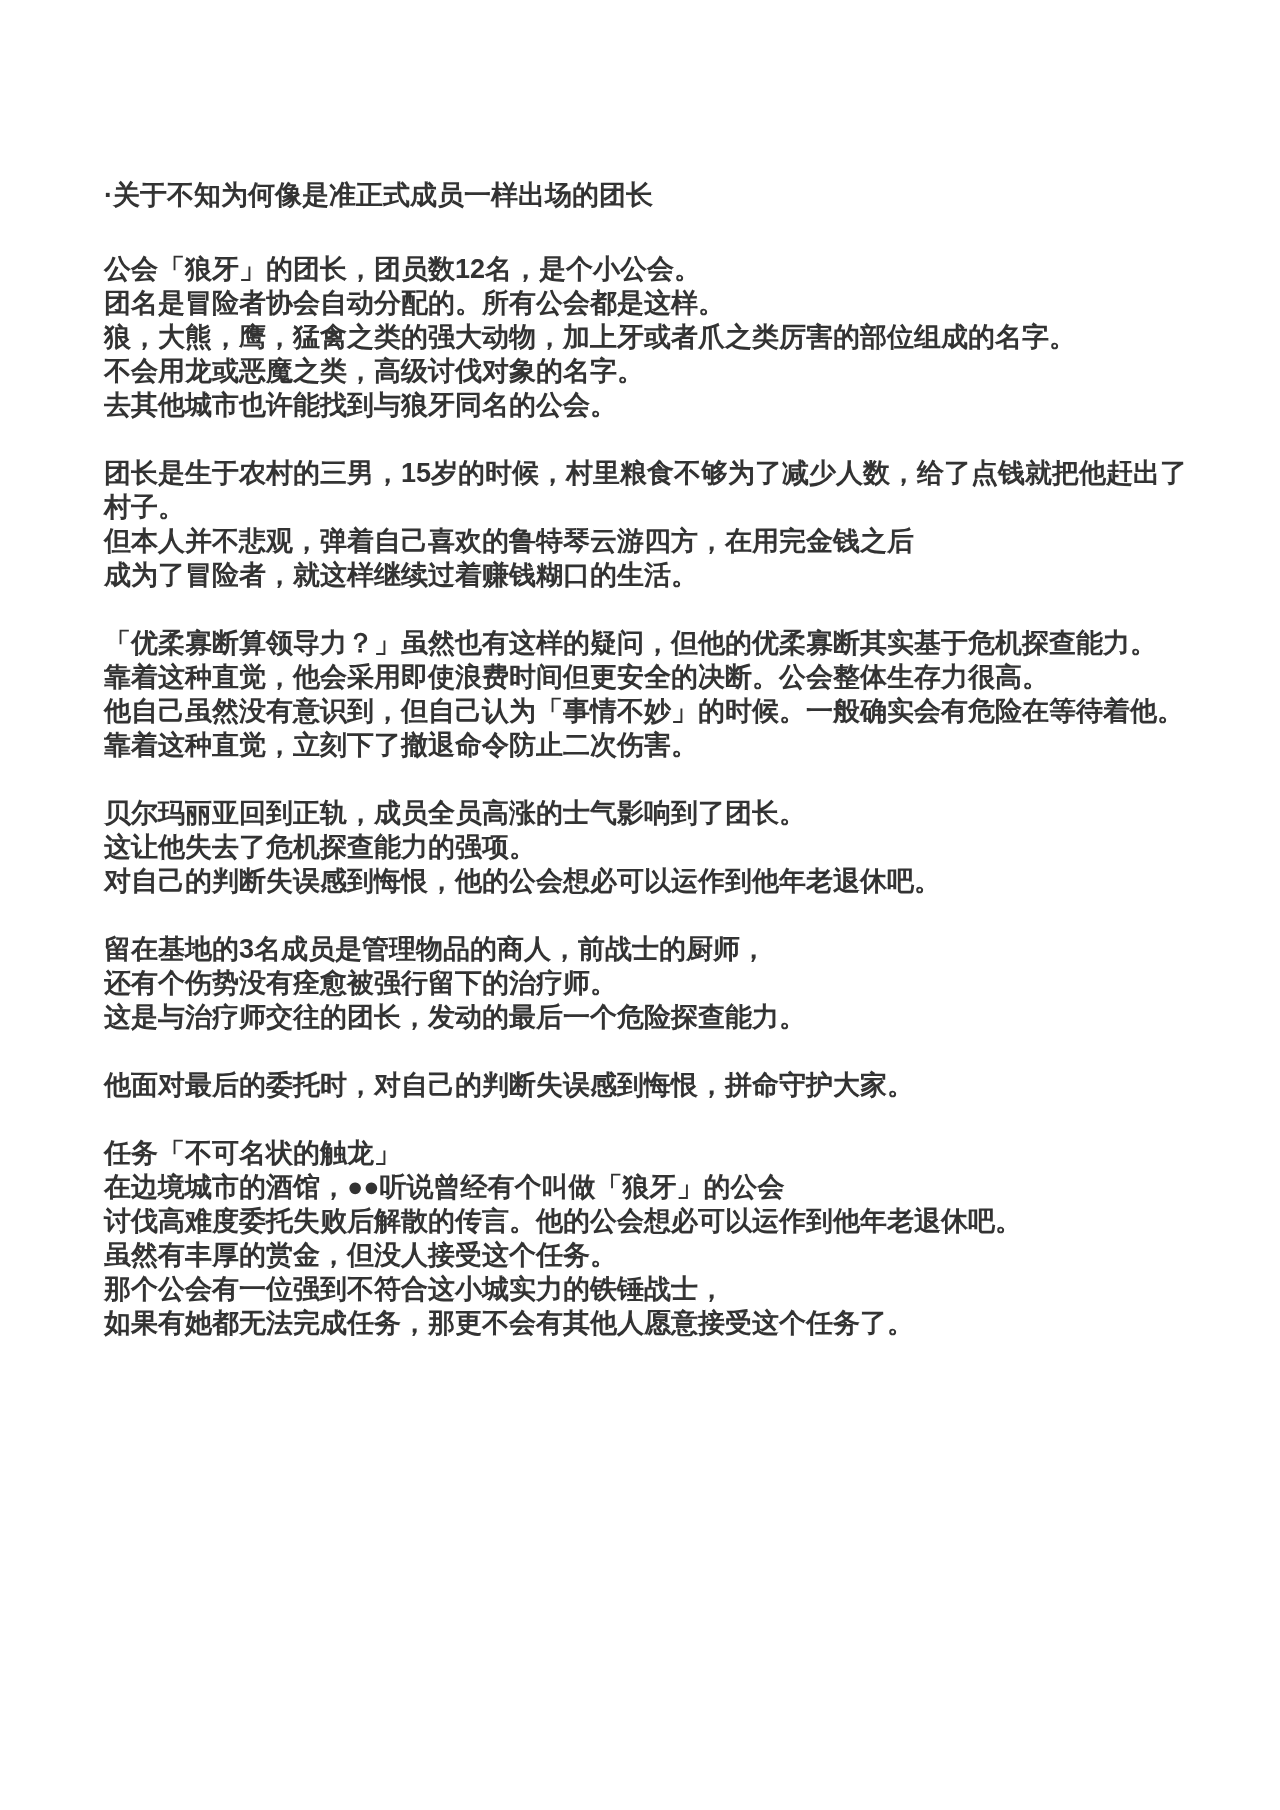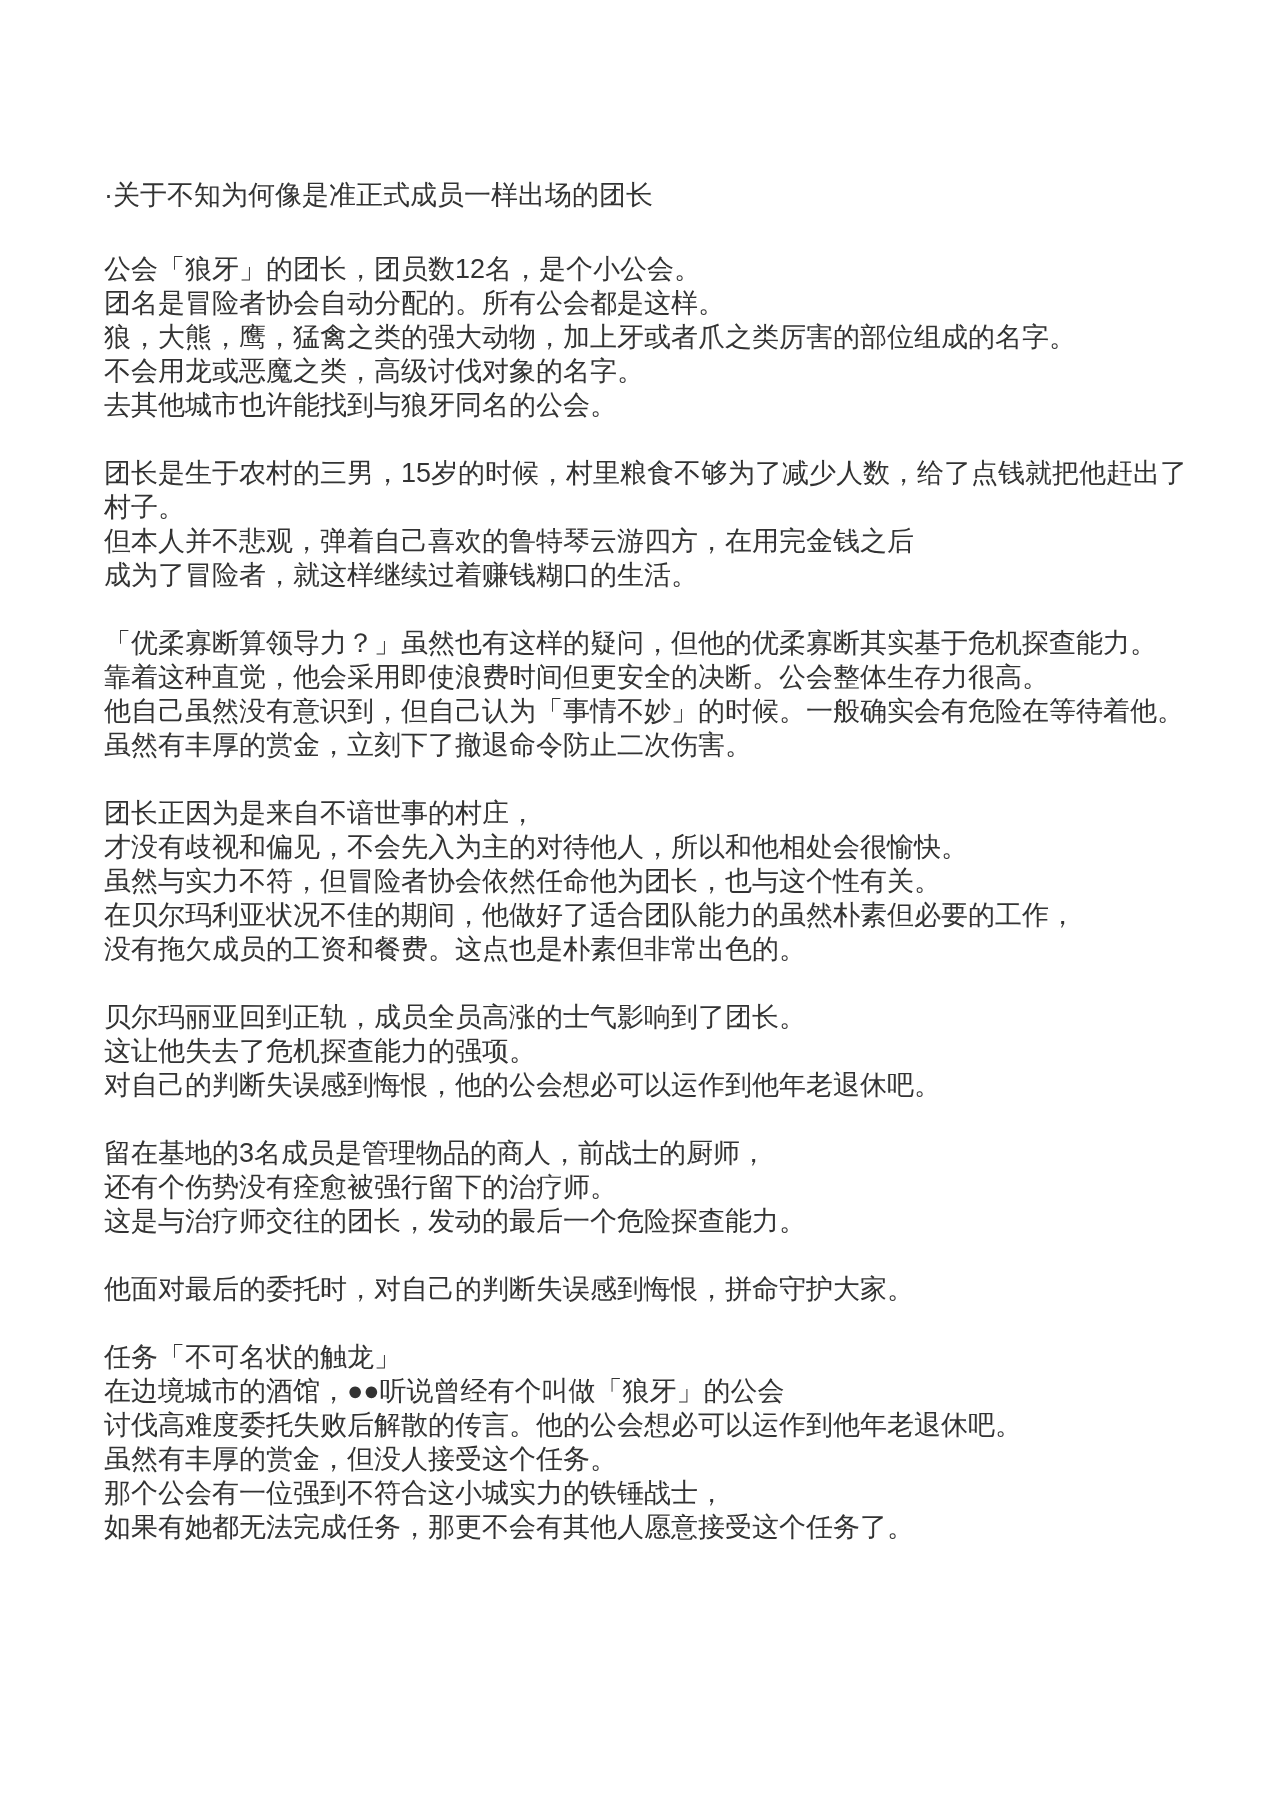--- a/index.html
+++ b/index.html
@@ -3,20 +3,21 @@
 <meta charset="utf-8">
 <style>
   html, body { margin: 0; padding: 0; background: #ffffff; }
   .page {
     position: relative;
     width: 1280px;
     height: 1810px;
     background: #ffffff;
     overflow: hidden;
     font-family: "Liberation Sans", sans-serif;
+    font-weight: bold;
   }
   .content {
     position: absolute;
     left: 104px;
     top: 178px;
     color: #333333;
     font-size: 27px;
     line-height: 34px;
     letter-spacing: 0;
   }
@@ -46,30 +47,23 @@
       <span class="line">团长是生于农村的三男，15岁的时候，村里粮食不够为了减少人数，给了点钱就把他赶出了</span>
       <span class="line">村子。</span>
       <span class="line">但本人并不悲观，弹着自己喜欢的鲁特琴云游四方，在用完金钱之后</span>
       <span class="line">成为了冒险者，就这样继续过着赚钱糊口的生活。</span>
     </div>
 
     <div class="para">
       <span class="line">「优柔寡断算领导力？」虽然也有这样的疑问，但他的优柔寡断其实基于危机探查能力。</span>
       <span class="line">靠着这种直觉，他会采用即使浪费时间但更安全的决断。公会整体生存力很高。</span>
       <span class="line">他自己虽然没有意识到，但自己认为「事情不妙」的时候。一般确实会有危险在等待着他。</span>
-      <span class="line">虽然有丰厚的赏金，立刻下了撤退命令防止二次伤害。</span>
+      <span class="line">靠着这种直觉，立刻下了撤退命令防止二次伤害。</span>
     </div>
 
-    <div class="para">
-      <span class="line">团长正因为是来自不谙世事的村庄，</span>
-      <span class="line">才没有歧视和偏见，不会先入为主的对待他人，所以和他相处会很愉快。</span>
-      <span class="line">虽然与实力不符，但冒险者协会依然任命他为团长，也与这个性有关。</span>
-      <span class="line">在贝尔玛利亚状况不佳的期间，他做好了适合团队能力的虽然朴素但必要的工作，</span>
-      <span class="line">没有拖欠成员的工资和餐费。这点也是朴素但非常出色的。</span>
-    </div>
 
     <div class="para">
       <span class="line">贝尔玛丽亚回到正轨，成员全员高涨的士气影响到了团长。</span>
       <span class="line">这让他失去了危机探查能力的强项。</span>
       <span class="line">对自己的判断失误感到悔恨，他的公会想必可以运作到他年老退休吧。</span>
     </div>
 
     <div class="para">
       <span class="line">留在基地的3名成员是管理物品的商人，前战士的厨师，</span>
       <span class="line">还有个伤势没有痊愈被强行留下的治疗师。</span>

